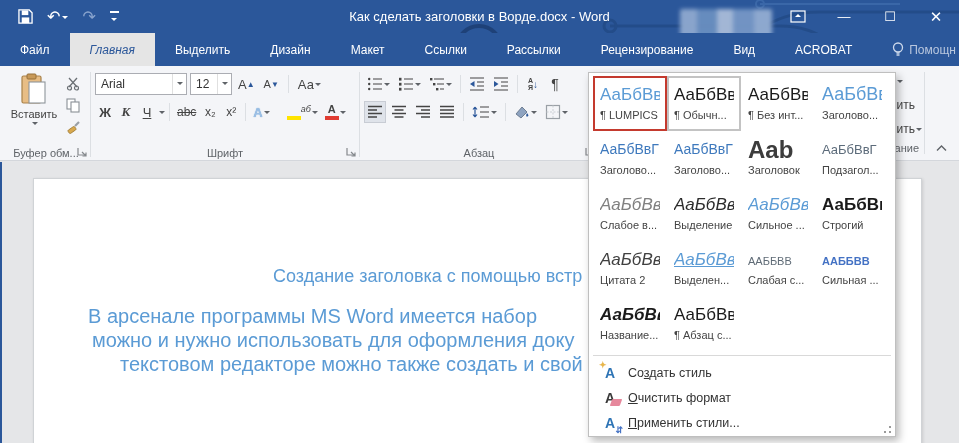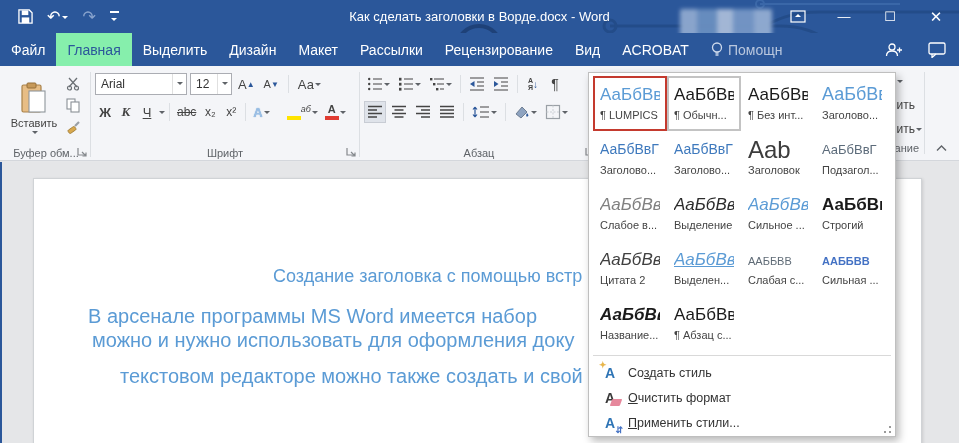--- a/index.html
+++ b/index.html
@@ -26,23 +26,23 @@
     align-items:center; z-index:3; }
   .winctl .wbtn { width:46px; height:33px; display:flex; align-items:center;
     justify-content:center; color:#fff; font-size:13px; }
   .blur-patch { position:absolute; left:680px; top:9px; width:92px; height:34px;
     z-index:2; border-radius:2px; filter:blur(2px); opacity:.95;
     background:linear-gradient(90deg,#8fa9cf 0 18%,#6a8fc0 18% 40%,#a9bcd9 40% 58%,#7697c6 58% 80%,#93add2 80%); }
   .logo-wm { position:absolute; left:455px; top:24px; width:48px; height:48px;
     border:4px solid rgba(20,48,92,.55); border-radius:50%; z-index:1; }
 
   
-  .tab { color:#fff; font-size:14px; padding:0 11px; display:flex;
+  .tab { color:#fff; font-size:12px; padding:0 20px; display:flex;
     align-items:center; z-index:2; position:relative; }
-  .tab.active { background:#86efac; color:#2b579a; }
+  .tab.active { background:#e5e5e5; color:#2b579a;font-style:italic; }
   .tab.help { color:#b9c7de; gap:5px; }
   .tab-right { margin-left:auto; display:flex; align-items:center; z-index:2; }
   .tbicon { width:44px; height:33px; display:flex; align-items:center; justify-content:center; }
 
   
   .ribbon { position:absolute; left:0; top:66px; width:959px; height:95px;
     background:#f4f5f8; border-bottom:1px solid #d4d7dc; display:flex;
     padding:3px 0 0 2px; z-index:2; }
   .group { position:relative; display:flex; padding:2px 4px 16px 4px; }
   .gsep { width:1px; background:#dcdfe3; margin:3px 0; }
@@ -53,21 +53,21 @@
   .row { display:flex; align-items:center; height:26px; }
   .rbtn { min-width:20px; height:22px; display:flex; align-items:center;
     justify-content:center; padding:0 2px; color:#444; font-size:13px;
     border:1px solid transparent; }
   .rbtn.pressed { background:#dfe3ea; border-color:#c8ccd4; }
   .gcar { display:inline-block; width:0; height:0; border:3px solid transparent;
     border-top-color:#5f6368; margin-left:1px; position:relative; top:2px; }
   .vline { width:1px; height:18px; background:#dcdfe3; margin:0 3px; }
 
   .paste { display:flex; flex-direction:column; align-items:center;
-    width:56px; padding-top:2px;justify-content:center; }
+    width:56px; padding-top:2px; }
   .paste .plabel { font-size:11px; color:#444; margin-top:3px; }
   .minicol { display:flex; flex-direction:column; justify-content:flex-start;
     gap:2px; padding-top:2px; }
   .minibtn { width:22px; height:20px; display:flex; align-items:center; justify-content:center; }
 
   .combo { height:22px; background:#fff; border:1px solid #abadb3;
     display:flex; align-items:center; font-size:12px; color:#333;
     padding-left:5px; position:relative; }
   .combo .cararea { margin-left:auto; width:14px; height:100%;
     border-left:1px solid #e0e0e0; display:flex; align-items:center; justify-content:center; }
@@ -114,21 +114,21 @@
     border:2px solid transparent; }
   .cell.redsel { border-color:#c43a2e; }
   .cell.graysel { border-color:#c3c3c3; }
   .sm { height:27px; line-height:27px; font-size:17px; color:#1a1a1a;
     white-space:nowrap; overflow:hidden; }
   .lb { font-size:11px; color:#444; white-space:nowrap; overflow:hidden;
     margin-top:1px; }
   .sm.lumpics { color:#5b9bd5; }
   .sm.h1 { color:#5b9bd5; font-size:18px; }
   .sm.h2 { color:#3e79bd; font-size:14px; }
-  .sm.title { font-size:24px; color:#3c3c3c; font-weight:400; }
+  .sm.title { font-size:24px; color:#3c3c3c; font-weight:700; }
   .sm.subtitle { font-size:13px; color:#5c6b7a; }
   .sm.sem { font-style:italic; color:#808080; }
   .sm.em { font-style:italic; color:#2c2c2c; }
   .sm.iem { font-style:italic; color:#5b9bd5; }
   .sm.strongs { font-weight:bold; color:#1a1a1a; }
   .sm.quote { font-style:italic; color:#404040; }
   .sm.iquote { font-style:italic; color:#5b9bd5; text-decoration:underline; }
   .sm.sref { font-variant:all-small-caps; color:#5f6b76; font-size:16px; }
   .sm.iref { font-variant:all-small-caps; color:#4472c4; font-weight:bold; font-size:16px; }
   .sm.book { font-weight:bold; font-style:italic; color:#1a1a1a; }
@@ -205,20 +205,21 @@
       <span class="wbtn" style="font-size:15px;">✕</span>
     </div>
   </div>
 
   <div class="tabbar">
     <div class="tab">Файл</div>
     <div class="tab active">Главная</div>
     <div class="tab">Выделить</div>
     <div class="tab">Дизайн</div>
     <div class="tab">Макет</div>
+    <div class="tab">Ссылки</div>
     <div class="tab">Рассылки</div>
     <div class="tab">Рецензирование</div>
     <div class="tab">Вид</div>
     <div class="tab">ACROBAT</div>
     <div class="tab help">
       <svg width="12" height="15" viewBox="0 0 12 15">
         <circle cx="6" cy="5.5" r="4.5" fill="none" stroke="#cdd9ec" stroke-width="1.3"></circle>
         <path d="M4.5 11 h3 M4.5 13 h3" stroke="#cdd9ec" stroke-width="1.3"></path>
       </svg>
       <span>Помощн</span>
@@ -472,21 +473,21 @@
           <path d="M1 6.5 L5.5 2 L10 6.5" fill="none" stroke="#5f6368" stroke-width="1.4"></path>
         </svg>
     </div>
   </div>
 
   <div class="docarea">
     <div class="page"></div>
     <div class="dline dhead" style="left:271px; top:104px;">Создание заголовка с помощью встр</div>
     <div class="dline dbody" style="left:86px; top:143px;">В арсенале программы MS Word имеется набор</div>
     <div class="dline dbody" style="left:90px; top:167px;">можно и нужно использовать для оформления доку</div>
-    <div class="dline dbody" style="left:118px; top:191px;margin-top:12px;">текстовом редакторе можно также создать и свой</div>
+    <div class="dline dbody" style="left:118px; top:191px;">текстовом редакторе можно также создать и свой</div>
   </div>
 
   <div class="styles-pop">
     <div class="gallery">
       <div class="cell redsel">
         <div class="sm lumpics">АаБбВв</div>
         <div class="lb">¶ LUMPICS</div>
       </div>
       <div class="cell graysel">
         <div class="sm">АаБбВв</div>

